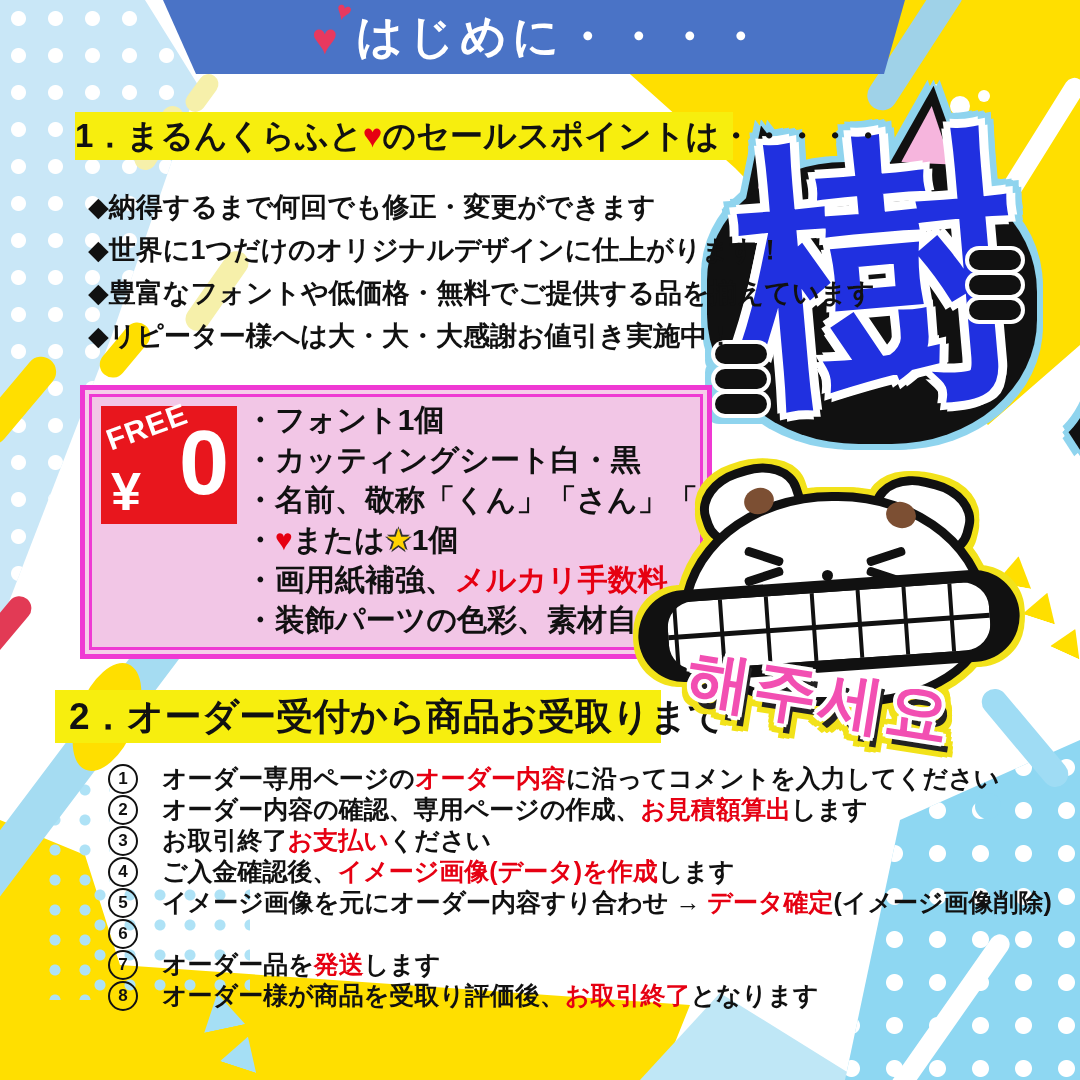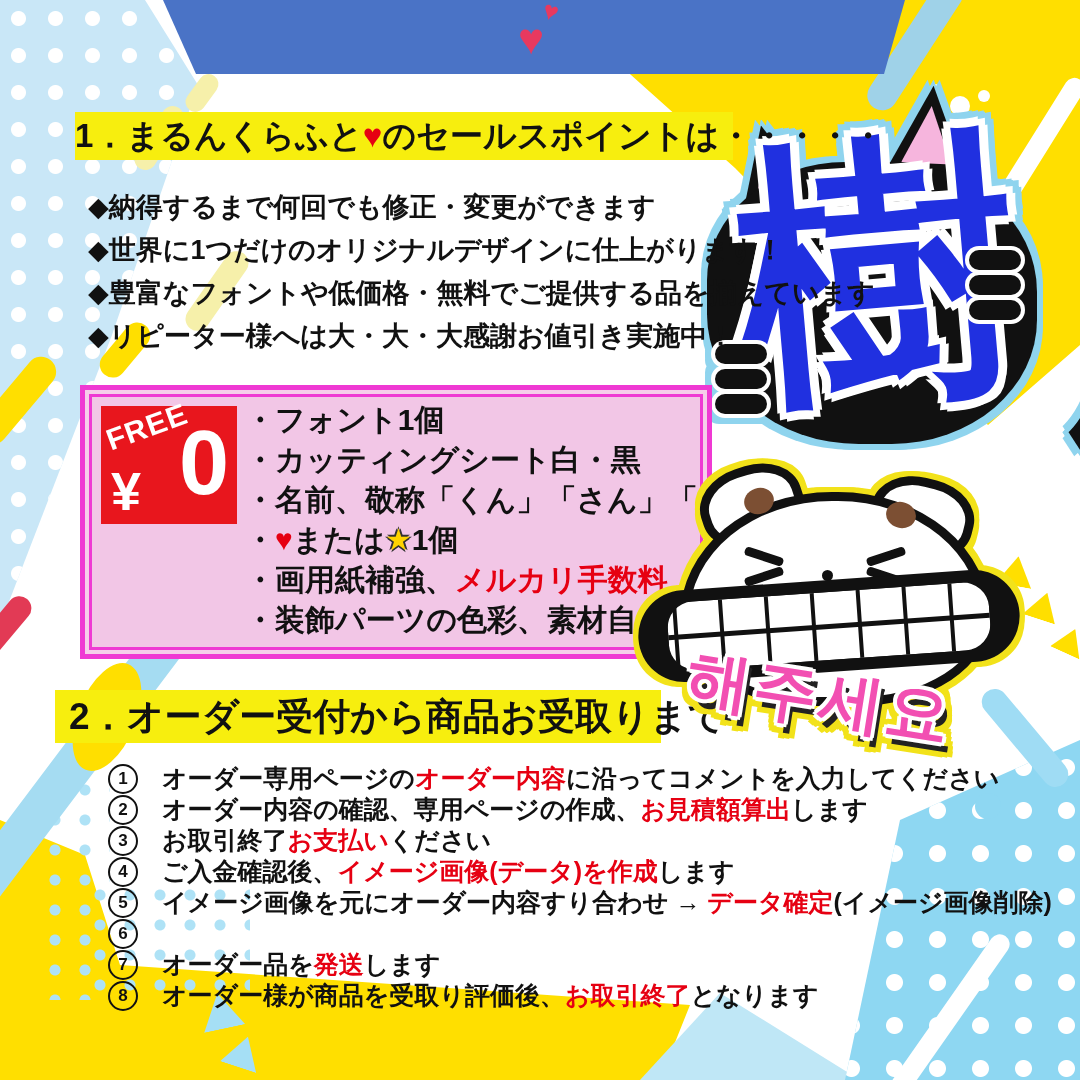--- a/index.html
+++ b/index.html
@@ -172,20 +172,21 @@
   <div class="tri" style="left:1054px;top:628px;width:32px;height:26px;background:#ffdf00;transform:rotate(24deg);"></div>
   <div class="tri" style="left:200px;top:993px;width:42px;height:36px;background:#a5dff5;transform:rotate(-12deg);"></div>
   <div class="tri" style="left:224px;top:1036px;width:38px;height:32px;background:#a5dff5;transform:rotate(18deg);"></div>
   <div class="wdot" style="left:928px;top:84px;width:14px;height:14px;"></div>
   <div class="wdot" style="left:950px;top:96px;width:20px;height:20px;"></div>
   <div class="wdot" style="left:978px;top:90px;width:12px;height:12px;"></div>
   <div class="wdot" style="left:975px;top:793px;width:26px;height:26px;background:#8ed7f2;"></div>
 
   <div class="header-band">
     <span class="header-hearts"><span class="heart-big">♥</span><span class="heart-small">♥</span></span>
+    <span class="header-title">はじめに・・・・</span>
   </div>
 
   <div class="h1box"><span>1．まるんくらふと</span><span class="hheart">♥</span><span>のセールスポイントは・・・・・</span></div>
 
   <div class="bullets">
     <div>◆納得するまで何回でも修正・変更ができます</div>
     <div>◆世界に1つだけのオリジナルデザインに仕上がります！</div>
     <div>◆豊富なフォントや低価格・無料でご提供する品を揃えています</div>
     <div>◆リピーター様へは大・大・大感謝お値引き実施中！</div>
   </div>

